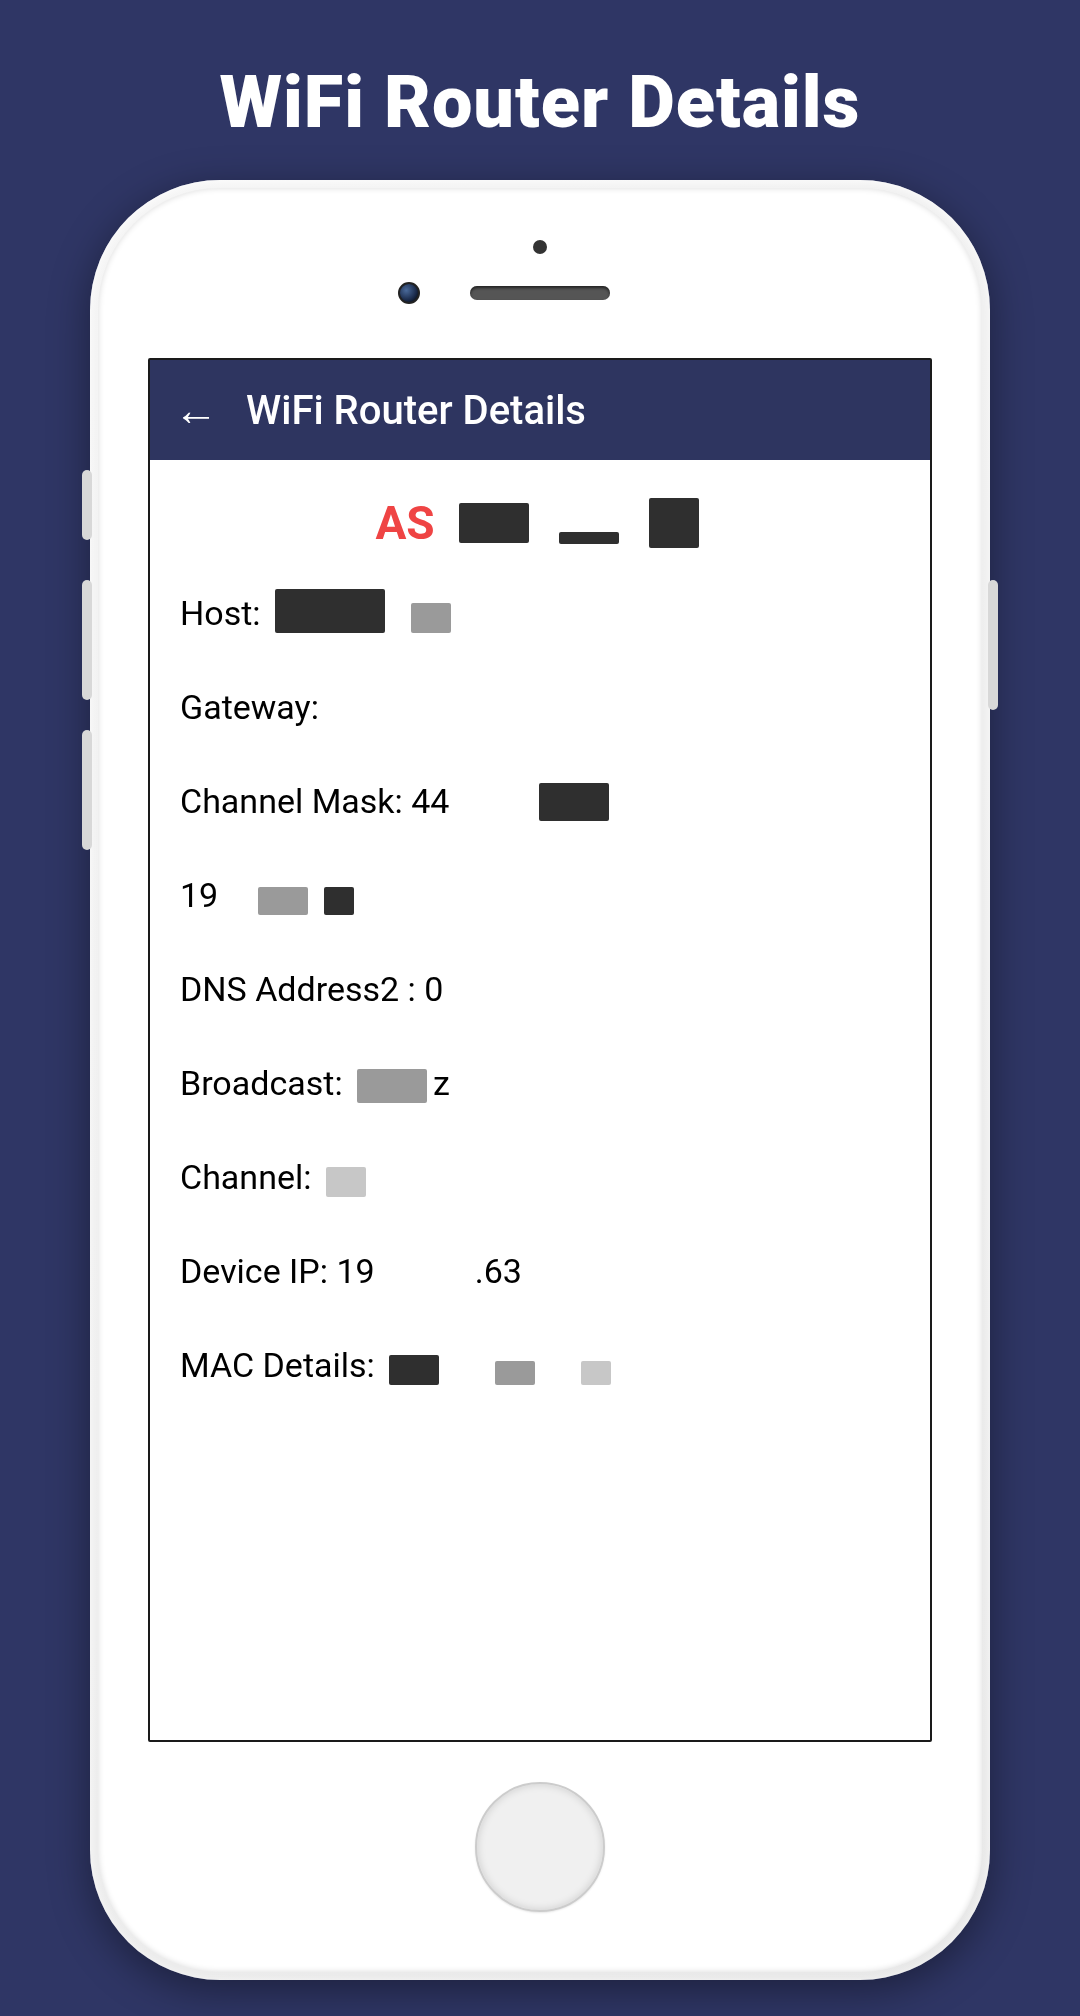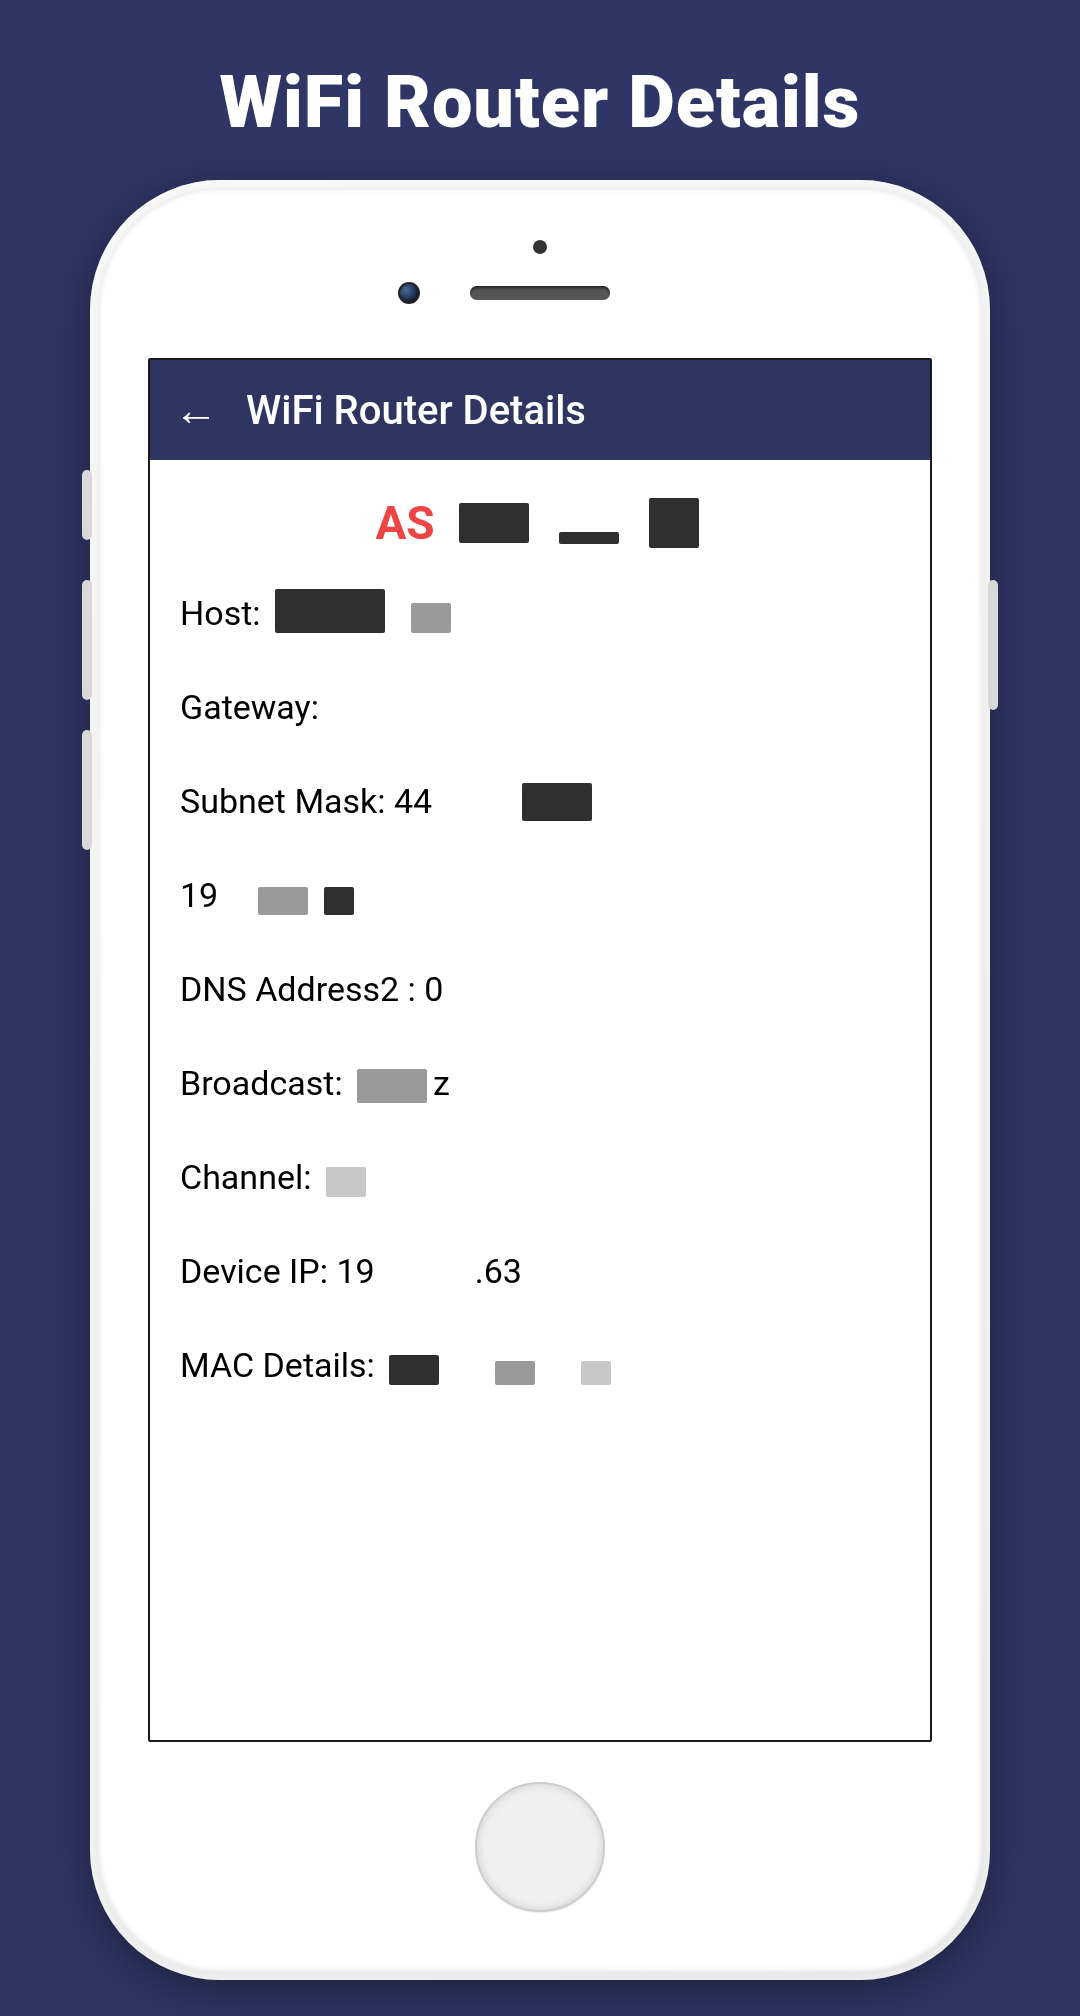--- a/index.html
+++ b/index.html
@@ -181,21 +181,21 @@
           <span class="label">Host: </span>
           <span class="redact" style="width:110px;height:44px"></span>
           <span class="redact light" style="width:40px;height:30px;margin-left:20px"></span>
         </div>
 
         <div class="row">
           <span class="label">Gateway: </span>
         </div>
 
         <div class="row">
-          <span class="label">Subnet Mask: </span>
+          <span class="label">Channel Mask: </span>
           <span>44</span>
           <span class="redact" style="width:70px;height:38px;margin-left:90px"></span>
         </div>
 
         <div class="row">
           <span>19</span>
           <span class="redact light" style="width:50px;height:28px;margin-left:40px"></span>
           <span class="redact" style="width:30px;height:28px;margin-left:10px"></span>
         </div>
 

